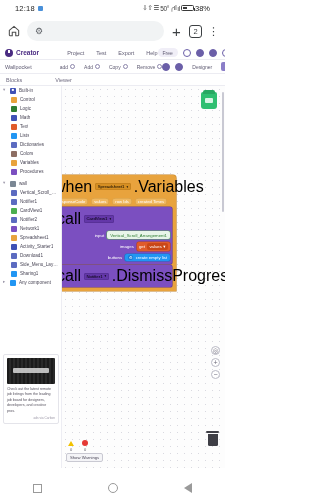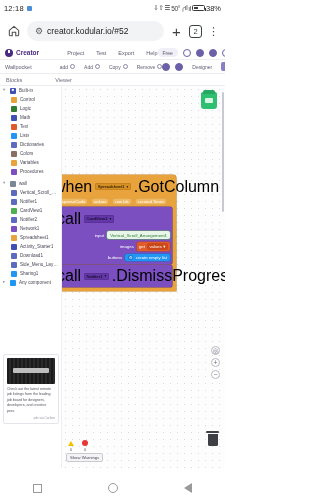--- a/index.html
+++ b/index.html
@@ -6,21 +6,21 @@
   html, body {
     width: 225px; height: 500px;
     font-family: "Liberation Sans", sans-serif;
     background: #ffffff; overflow: hidden;
   }
   #app { position: relative; width: 225px; height: 500px; background: #fff; }
 
   
   .statusbar {
     height: 16px; display: flex; align-items: center;
-    padding: 0 4px; font-size: 7px; color: #1b1b1b; background: #fff;
+    padding: 0 15px; font-size: 7px; color: #1b1b1b; background: #fff;
   }
   .sb-time { font-size: 7.5px; letter-spacing: .2px; }
   .sb-chip { width: 5px; height: 5px; background: #4a90d9; margin-left: 3px; border-radius: 1px; }
   .sb-right { margin-left: auto; display: flex; align-items: center; gap: 1px; }
   .sb-ico { font-size: 6.5px; color: #3a3a3a; letter-spacing: -.3px; }
   .sb-batt {
     width: 13px; height: 6px; border: 1px solid #3a3a3a; border-radius: 1.5px;
     position: relative; display: inline-block;
   }
   .sb-batt::after { content:""; position:absolute; right:-2.2px; top:1.5px; width:1.2px; height:3px; background:#3a3a3a; }
@@ -272,21 +272,20 @@
       <span class="sb-pct">38%</span>
     </span>
   </div>
 
   <div class="browserbar">
     <svg class="bb-home" viewBox="0 0 24 24" fill="none" stroke="#4d4d4d" stroke-width="1.8">
       <path d="M4 11 12 4l8 7v8a1 1 0 0 1-1 1h-4v-6H9v6H5a1 1 0 0 1-1-1z"></path>
     </svg>
     <div class="omnibox">
       <span class="omni-lock">⚙</span>
-      <span class="omni-url">creator.kodular.io/#52</span>
     </div>
     <span class="bb-plus">+</span>
     <span class="bb-tabs">2</span>
     <span class="bb-menu">⋮</span>
   </div>
 
   <div class="k-top">
     <div class="k-logo">
       <span class="k-logo-dot"></span>
       <span class="k-logo-txt">Creator</span>
@@ -455,21 +454,21 @@
 
       <div style="position:absolute; left:-12px; top:89px; width:150px;">
 
         <div class="evt-block" style="position:relative; width:126px; border-radius:3px 3px 0 0;">
           <div class="evt-head">
             <span class="blk-label">when</span>
             <span class="cmp-field">
               <span>Spreadsheet1</span>
               <span class="dd">▾</span>
             </span>
-            <span class="blk-label">.GotColumn</span>
+            <span class="blk-label">.Variables</span>
           </div>
           <div class="evt-params">
             <span class="param">responseCode</span>
             <span class="param">values</span>
             <span class="param">row Ids</span>
             <span class="param">created Times</span>
           </div>
 
           <div style="padding:0 3px 4px 4px;">
 

